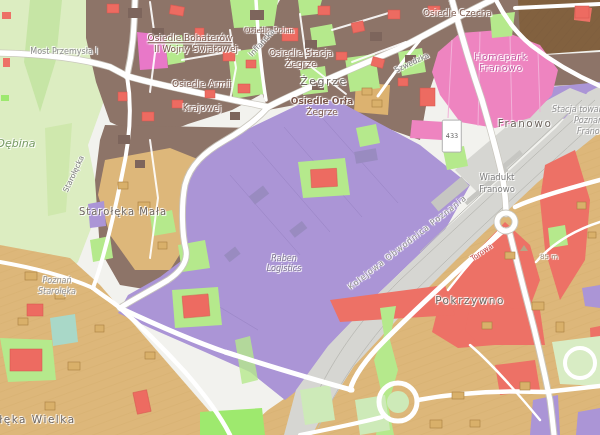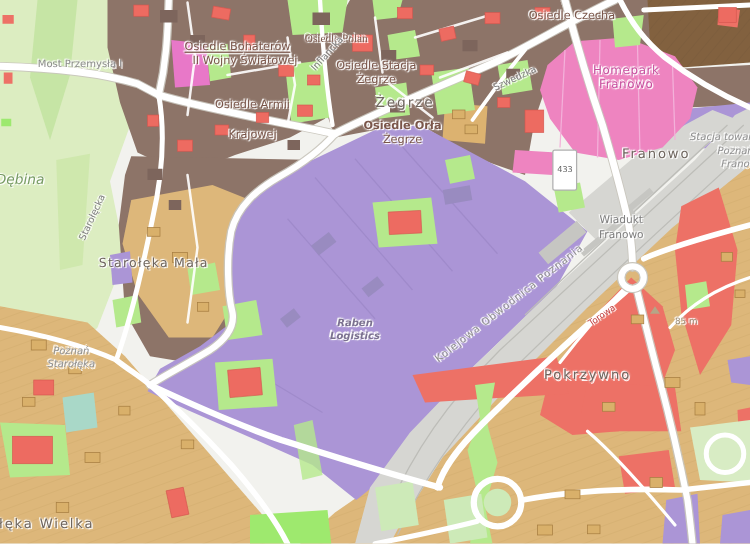--- a/index.html
+++ b/index.html
@@ -12,21 +12,21 @@
   .raw{transform:translate(0,-50%);}
   .osiedle{font-size:9px;color:#7a564a;}
   .place{font-size:10.5px;color:#6e655e;letter-spacing:1.5px;}
   .place-sm{font-size:10px;color:#6e655e;letter-spacing:1px;}
   .station{font-size:8px;font-style:italic;color:#8f8f8f;}
   .poi-pink{font-size:9.5px;color:#c74f9e;letter-spacing:.5px;}
   .road-lbl{font-size:7.5px;color:#7d7d7d;}
   .road-red{font-size:7px;color:#c04040;}
   .park-lbl{font-size:11px;font-style:italic;color:#769a62;}
   .infra{font-size:8.5px;color:#7d7d7d;}
-  .logi{font-size:8px;font-style:italic;color:#7b7190;font-weight:bold;}
+  .logi{font-size:8px;font-style:italic;color:#7b7190;}
   .elev{font-size:7px;color:#9c8c74;}
   .rail-lbl{font-size:8px;color:#8f8f8f;letter-spacing:1px;}
   .shield{font-size:6.5px;color:#666;background:#fff;border:1px solid #b0b0b0;border-radius:2px;
           padding:12px 3px;text-shadow:none;}
   .tri{position:absolute;width:0;height:0;border-left:4px solid transparent;border-right:4px solid transparent;
        border-bottom:6px solid #b5a687;transform:translate(-50%,-50%);}
 </style>
 </head>
 <body>
 

